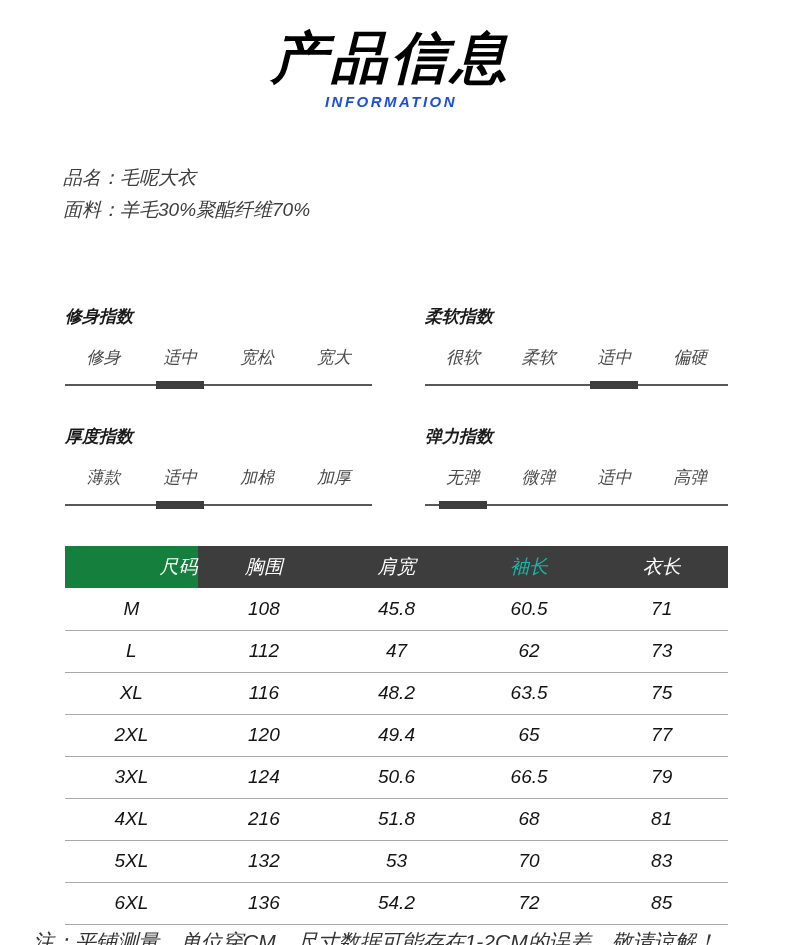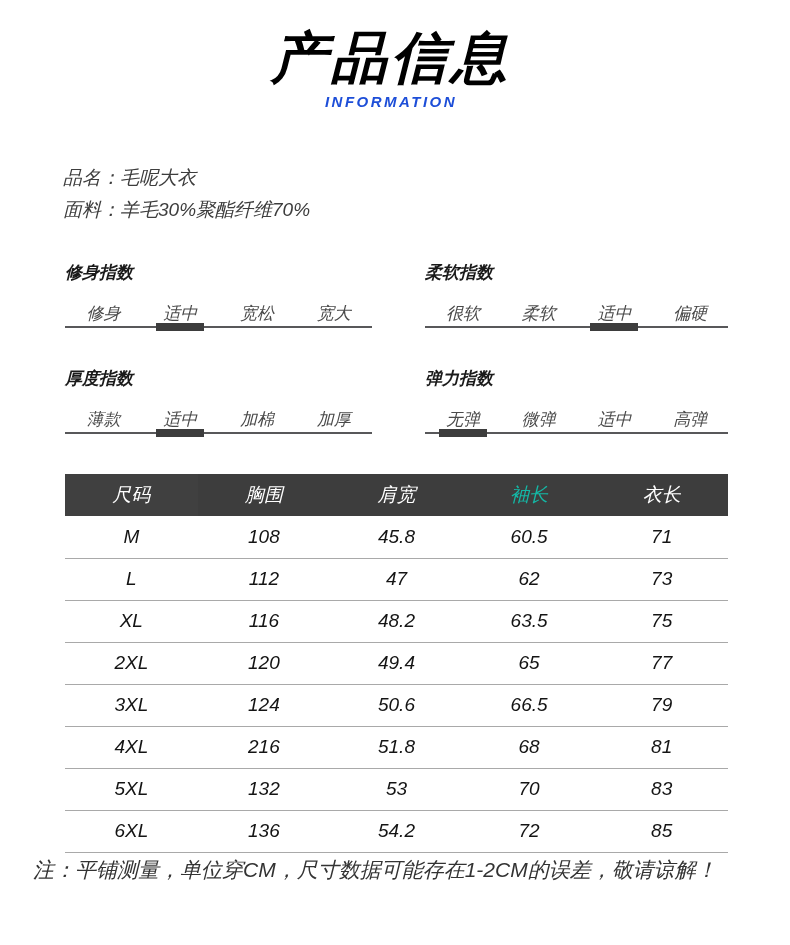--- a/index.html
+++ b/index.html
@@ -32,36 +32,37 @@
     margin: 52px 8px 0 63px;
     font-size: 19px;
     color: #3d3d3d;
   }
   .product-row { line-height: 32px; }
   .index-grid {
     display: grid;
     grid-template-columns: 307px 303px;
     column-gap: 53px;
     row-gap: 40px;
-    margin: 36px 62px 0 65px;
+    margin: 80px 62px 0 65px;
   }
   .index-title {
     font-size: 17px;
     font-weight: bold;
     color: #1a1a1a;
     line-height: 22px;
     margin-bottom: 18px;
   }
   .index-options { display: flex; }
   .index-option {
     flex: 1;
     text-align: center;
     font-size: 17px;
     color: #4a4a4a;
     line-height: 24px;
+    padding-bottom: 14px;
   }
   .index-track {
     position: relative;
     height: 2px;
     background: #58585a;
   }
   .index-marker {
     position: absolute;
     top: -3px;
     width: 48px;
@@ -158,21 +159,21 @@
         </div>
         <div class="index-track" style="background: rgb(88, 88, 90);">
           <div class="index-marker" style="background: rgb(61, 61, 61); left: calc(12.5% - 24px);"></div>
         </div>
       </div>
     </div>
 
   <table class="size-table">
     <thead>
       <tr>
-          <th style="background: #404040; color: rgb(255, 255, 255);">尺码</th>
+          <th style="background: #15803d; color: rgb(255, 255, 255); text-align: right;">尺码</th>
           <th style="background: rgb(61, 61, 61); color: rgb(255, 255, 255);">胸围</th>
           <th style="background: rgb(61, 61, 61); color: rgb(255, 255, 255);">肩宽</th>
           <th style="background: rgb(61, 61, 61); color: #14b8a6;">袖长</th>
           <th style="background: rgb(61, 61, 61); color: rgb(255, 255, 255);">衣长</th>
         </tr>
     </thead>
     <tbody>
         <tr>
           <td>M</td>
           <td>108</td>

